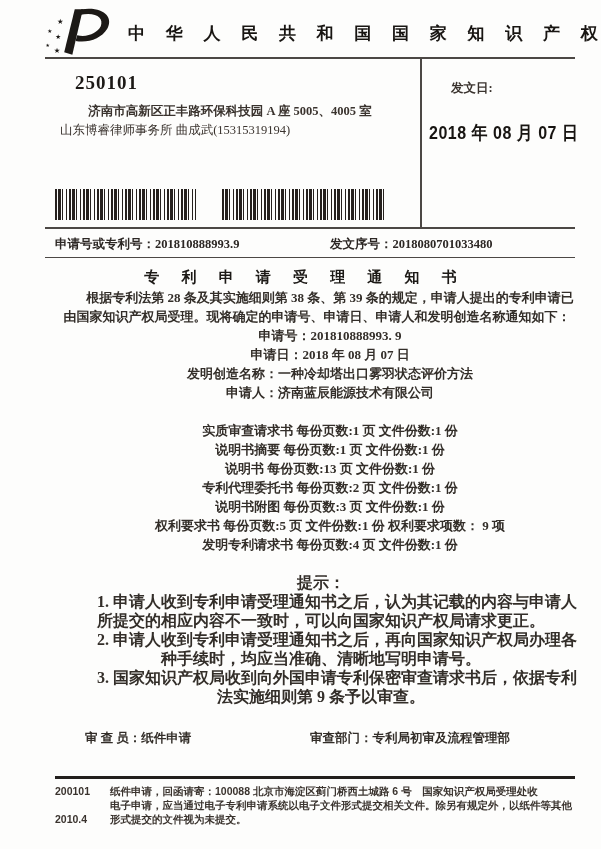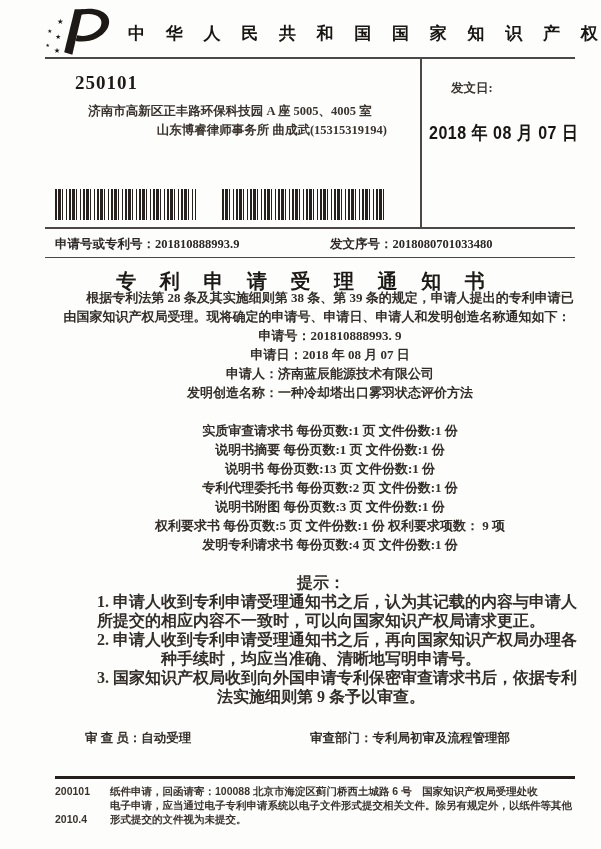--- a/index.html
+++ b/index.html
@@ -27,22 +27,22 @@
   .rule-mid        { left: 45px; top: 227px; width: 530px; height: 2px; }
   .rule-ref-bottom { left: 45px; top: 257px; width: 530px; height: 1px; }
   .rule-vert       { left: 420px; top: 57px; width: 2px;  height: 172px; }
   .rule-footer     { left: 55px; top: 776px; width: 520px; height: 3px; background:#221f1d; }
 
   
   .postal-code { position: absolute; left: 75px; top: 72px;
     font-weight: bold; font-size: 19px; color: #1c1916; letter-spacing: 1px; }
   .addr1 { position: absolute; left: 60px; top: 103px; width: 340px; text-align: center;
     font-weight: bold; font-size: 12.5px; color: #3a332e; }
-  .addr2 { position: absolute; left: 47px; top: 122px; width: 340px; text-align: right;
-    font-weight: bold; font-size: 12.5px; color: #3a332e; }
+  .addr2 { position: absolute; left: 60px; top: 122px; width: 340px; text-align: left;
+    font-weight: normal; font-size: 12.5px; color: #3a332e; }
 
   
   .barcode { position: absolute; top: 189px; height: 31px;
     background: repeating-linear-gradient(to right,
       #26211e 0px, #26211e 2px, #fdfdfc 2px, #fdfdfc 3px,
       #26211e 3px, #26211e 6px, #fdfdfc 6px, #fdfdfc 7px,
       #26211e 7px, #26211e 8px, #fdfdfc 8px, #fdfdfc 11px,
       #26211e 11px, #26211e 12px, #fdfdfc 12px, #fdfdfc 14px); }
   .barcode-1 { left: 55px;  width: 141px; }
   .barcode-2 { left: 222px; width: 164px; }
@@ -57,21 +57,21 @@
 
   
   .ref-row { position: absolute; left: 55px; top: 236px; width: 520px;
     font-weight: bold; font-size: 12.5px; color: #2c2724; white-space: nowrap; }
   .ref-app { position: absolute; left: 0; top: 0; }
   .ref-serial { position: absolute; left: 275px; top: 0; }
 
   
   .notice-title { position: absolute; left: 0; top: 268px; width: 601px;
     text-align: center; font-family: "Liberation Sans", sans-serif;
-    font-weight: bold; font-size: 20px; letter-spacing: 9px; color: #1c1916;
+    font-weight: bold; font-size: 15px; letter-spacing: 9px; color: #1c1916;
     text-indent: 9px; }
 
   
   .body-flow { position: absolute; left: 55px; top: 288px; width: 524px;
     font-size: 13px; line-height: 19px; font-weight: bold; color: #332e29; text-align: center; }
   .indent { text-indent: 2em; }
   .gap { height: 19px; }
 
   
   .tips { margin-top: 19px; font-size: 16px; line-height: 19px; margin-left: 8px; }
@@ -125,40 +125,40 @@
     <span class="ref-app">申请号或专利号：201810888993.9</span>
     <span class="ref-serial">发文序号：2018080701033480</span>
   </div>
 
   <div class="notice-title">专 利 申 请 受 理 通 知 书</div>
 
   <div class="body-flow">
     <p class="indent">根据专利法第 28 条及其实施细则第 38 条、第 39 条的规定，申请人提出的专利申请已由国家知识产权局受理。现将确定的申请号、申请日、申请人和发明创造名称通知如下：</p>
     <p class="indent">申请号：201810888993. 9</p>
     <p class="indent">申请日：2018 年 08 月 07 日</p>
+    <p class="indent">发明创造名称：一种冷却塔出口雾羽状态评价方法</p>
     <p class="indent">申请人：济南蓝辰能源技术有限公司</p>
-    <p class="indent">发明创造名称：一种冷却塔出口雾羽状态评价方法</p>
     <div class="gap"></div>
     <p class="indent">实质审查请求书 每份页数:1 页  文件份数:1 份</p>
     <p class="indent">说明书摘要 每份页数:1 页  文件份数:1 份</p>
     <p class="indent">说明书 每份页数:13 页  文件份数:1 份</p>
     <p class="indent">专利代理委托书 每份页数:2 页  文件份数:1 份</p>
     <p class="indent">说明书附图 每份页数:3 页  文件份数:1 份</p>
     <p class="indent">权利要求书 每份页数:5 页  文件份数:1 份  权利要求项数：  9 项</p>
     <p class="indent">发明专利请求书 每份页数:4 页  文件份数:1 份</p>
     <div class="tips">
       <p>提示：</p>
       <p class="indent">1. 申请人收到专利申请受理通知书之后，认为其记载的内容与申请人所提交的相应内容不一致时，可以向国家知识产权局请求更正。</p>
       <p class="indent">2. 申请人收到专利申请受理通知书之后，再向国家知识产权局办理各种手续时，均应当准确、清晰地写明申请号。</p>
       <p class="indent">3. 国家知识产权局收到向外国申请专利保密审查请求书后，依据专利法实施细则第 9 条予以审查。</p>
     </div>
   </div>
 
   <div class="examiner-row">
-    <span class="examiner">审 查 员：自动受理</span>
+    <span class="examiner">审 查 员：纸件申请</span>
     <span class="department">审查部门：专利局初审及流程管理部</span>
   </div>
 
   <div class="rule rule-footer"></div>
   <div class="footer">
     <div class="footer-row">
       <span class="footer-code">200101</span>
       <span class="footer-text">纸件申请，回函请寄：100088  北京市海淀区蓟门桥西土城路 6 号　国家知识产权局受理处收</span>
     </div>
     <div class="footer-row">

